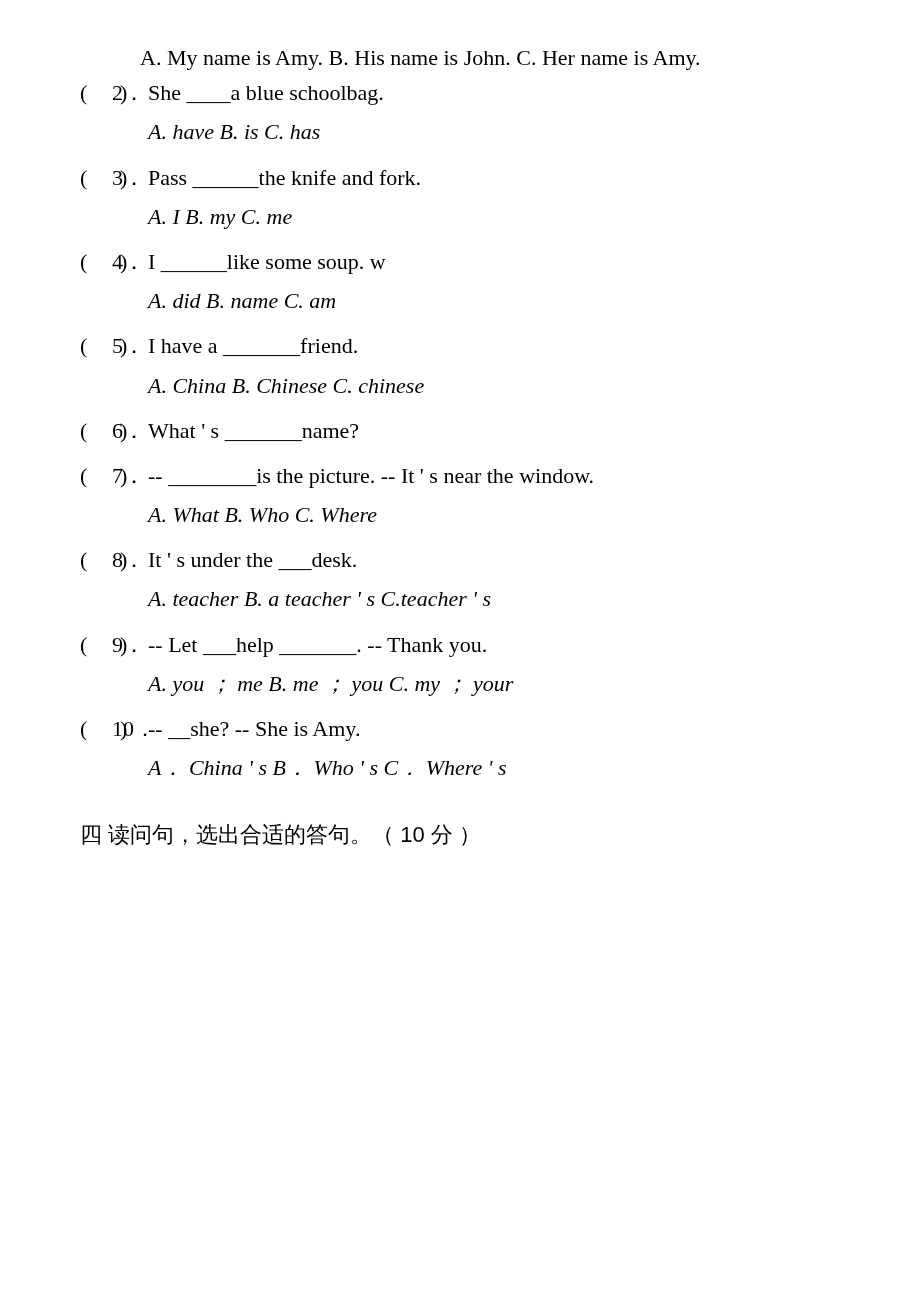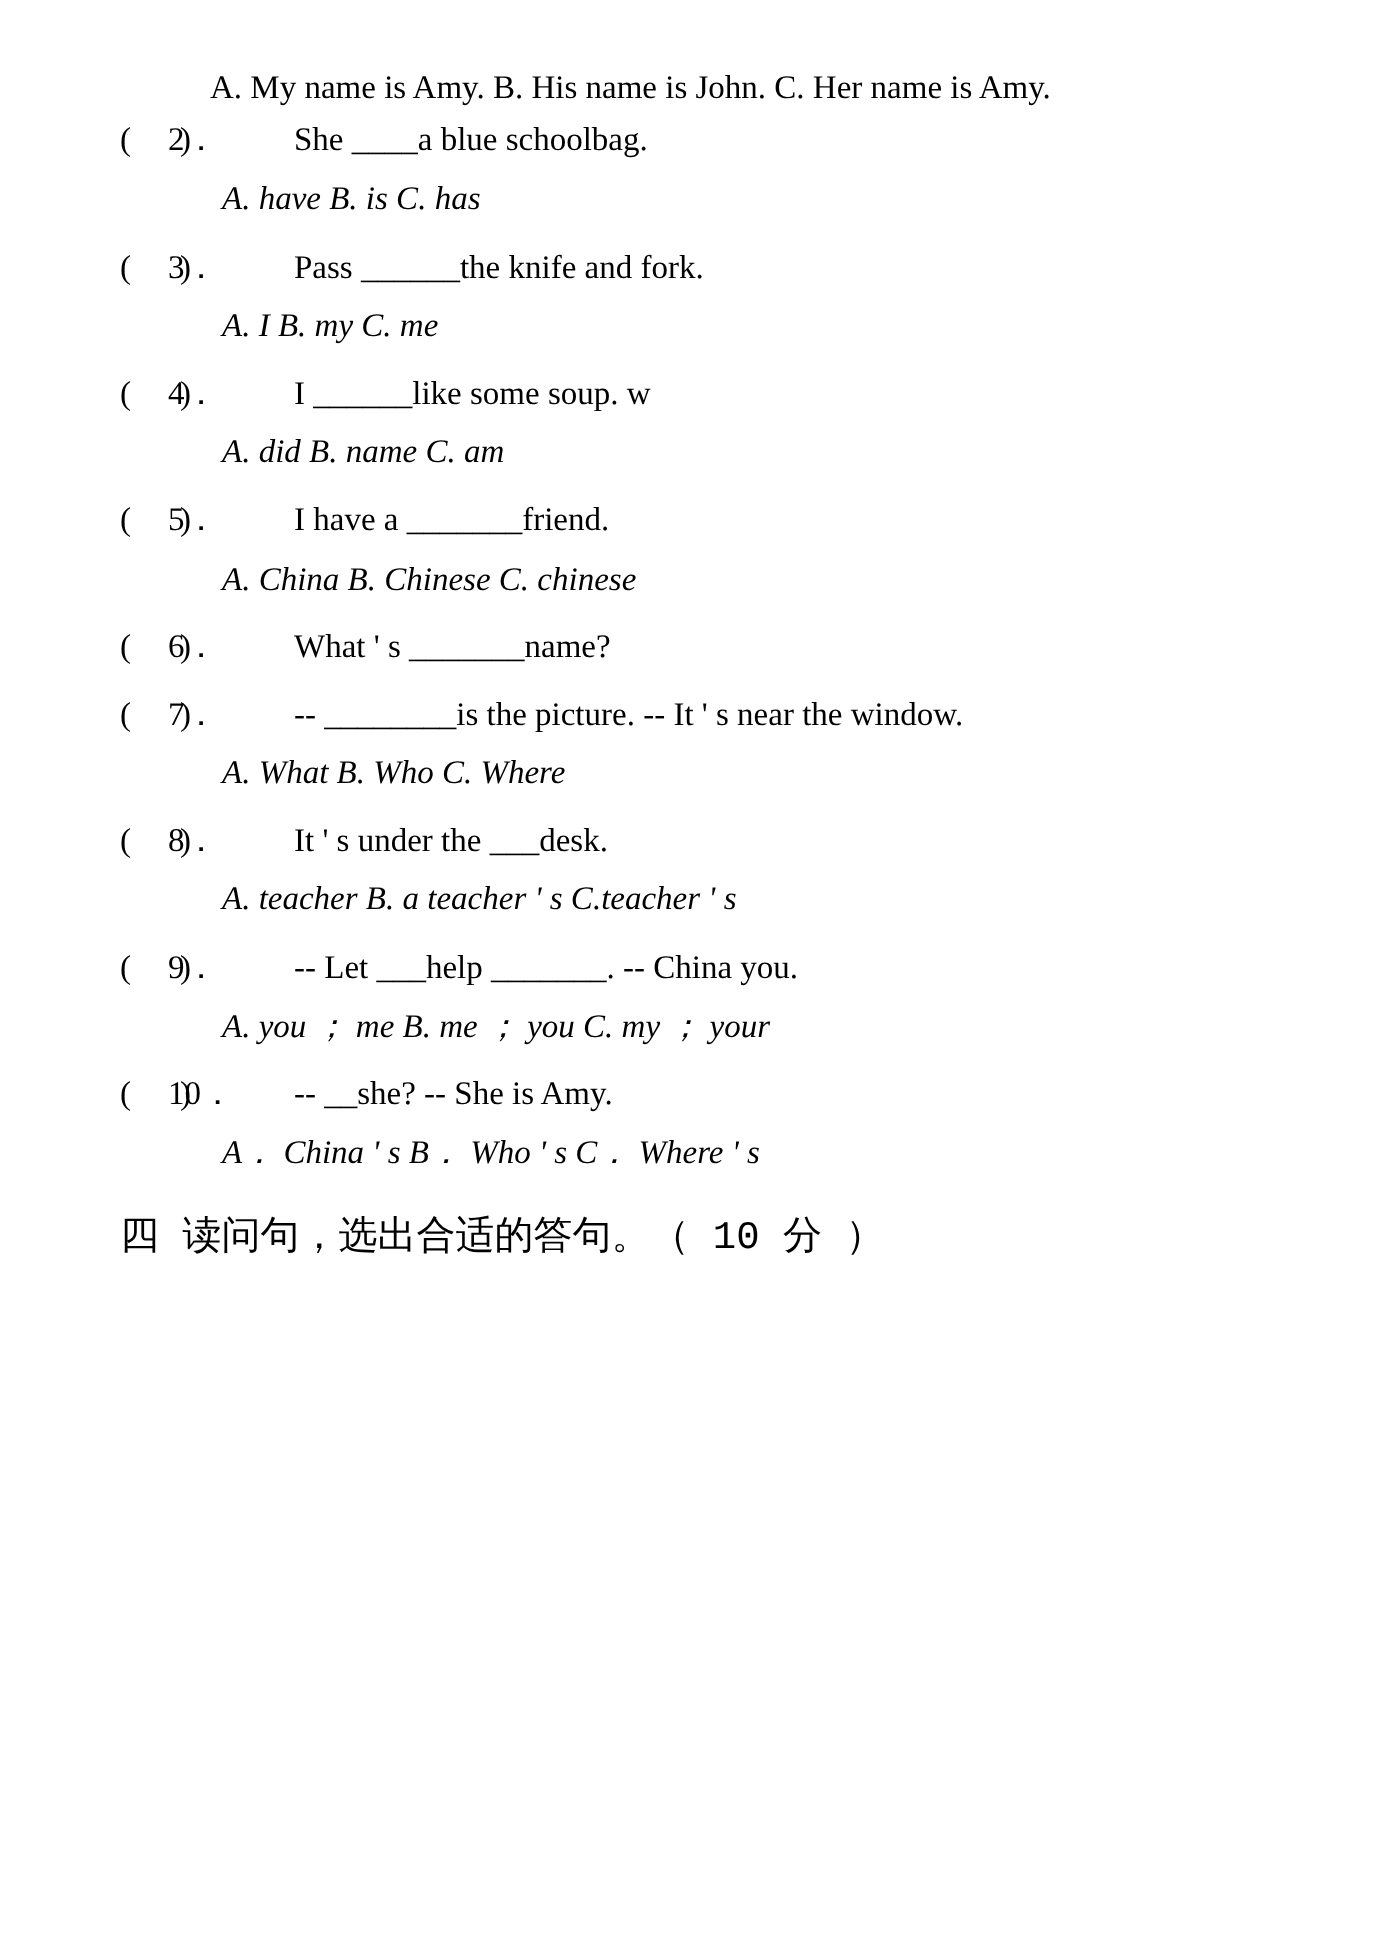--- a/index.html
+++ b/index.html
@@ -42,32 +42,31 @@
       font-size: 22px;
     }
     .q-num {
       display: inline-block;
       width: 36px;
       font-size: 22px;
     }
     .q-text {
       flex: 1;
       font-size: 22px;
-      margin-left: 48px;
     }
     .options-line {
       font-size: 22px;
       padding-left: 68px;
       margin-bottom: 10px;
       font-style: italic;
     }
     .section-header {
-      margin-top: 20px;
-      font-size: 26px;
-      font-family: Liberation Mono, monospace;
+      margin-top: 32px;
+      font-size: 22px;
+      font-family: Liberation Sans, sans-serif;
     }
   </style>
 </head>
 <body>
 
 <div class="intro-line">A. My name is Amy.        B. His name is John.      C. Her name is Amy.</div>
 
 <div id="questions-container">
     <div class="question-block">
       <div class="question-line">
@@ -129,21 +128,21 @@
         <span class="q-num">8．</span>
         <span class="q-text">It ' s under the ___desk.</span>
       </div>
       <div class="options-line">A. teacher  B. a teacher ' s        C.teacher ' s</div>
     </div>
     <div class="question-block">
       <div class="question-line">
         <span class="paren-left">(</span>
         <span class="paren-right">　)</span>
         <span class="q-num">9．</span>
-        <span class="q-text">-- Let ___help _______. -- China you.</span>
+        <span class="q-text">-- Let ___help _______. -- Thank you.</span>
       </div>
       <div class="options-line">A. you ；  me  B. me ；  you  C. my ；  your</div>
     </div>
     <div class="question-block">
       <div class="question-line">
         <span class="paren-left">(</span>
         <span class="paren-right">　)</span>
         <span class="q-num">10．</span>
         <span class="q-text">-- __she? -- She is Amy.</span>
       </div>

